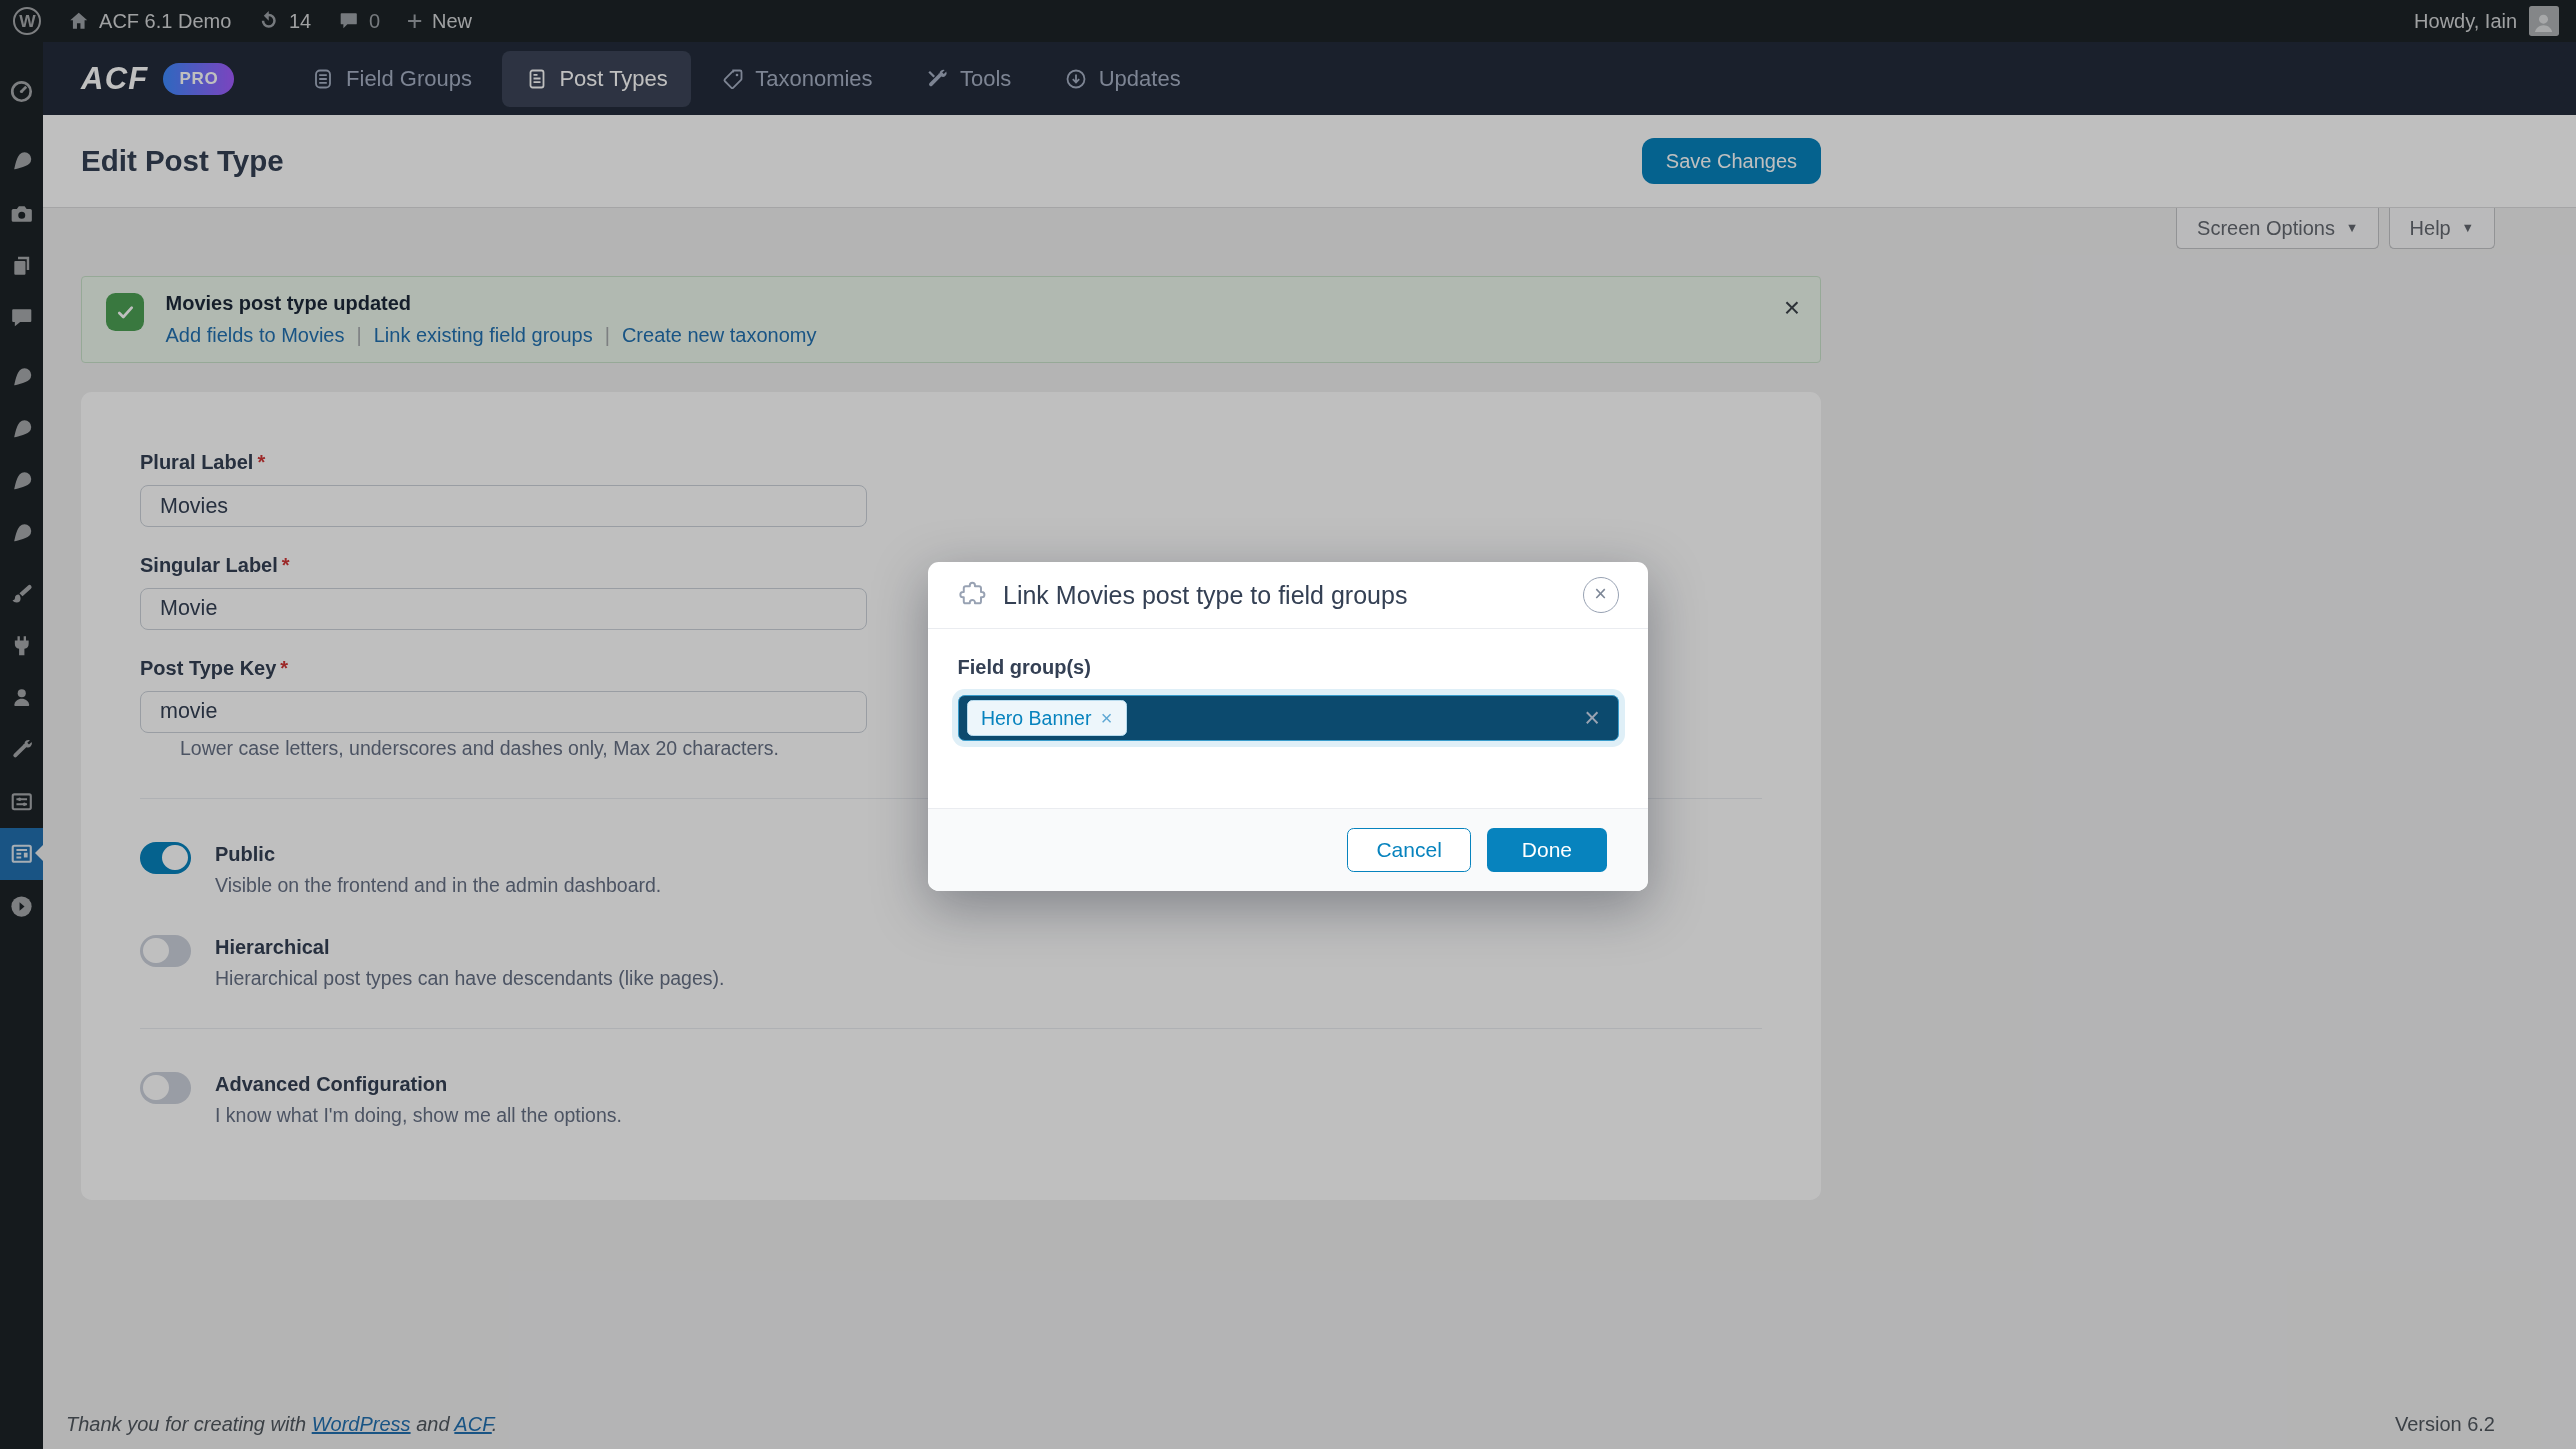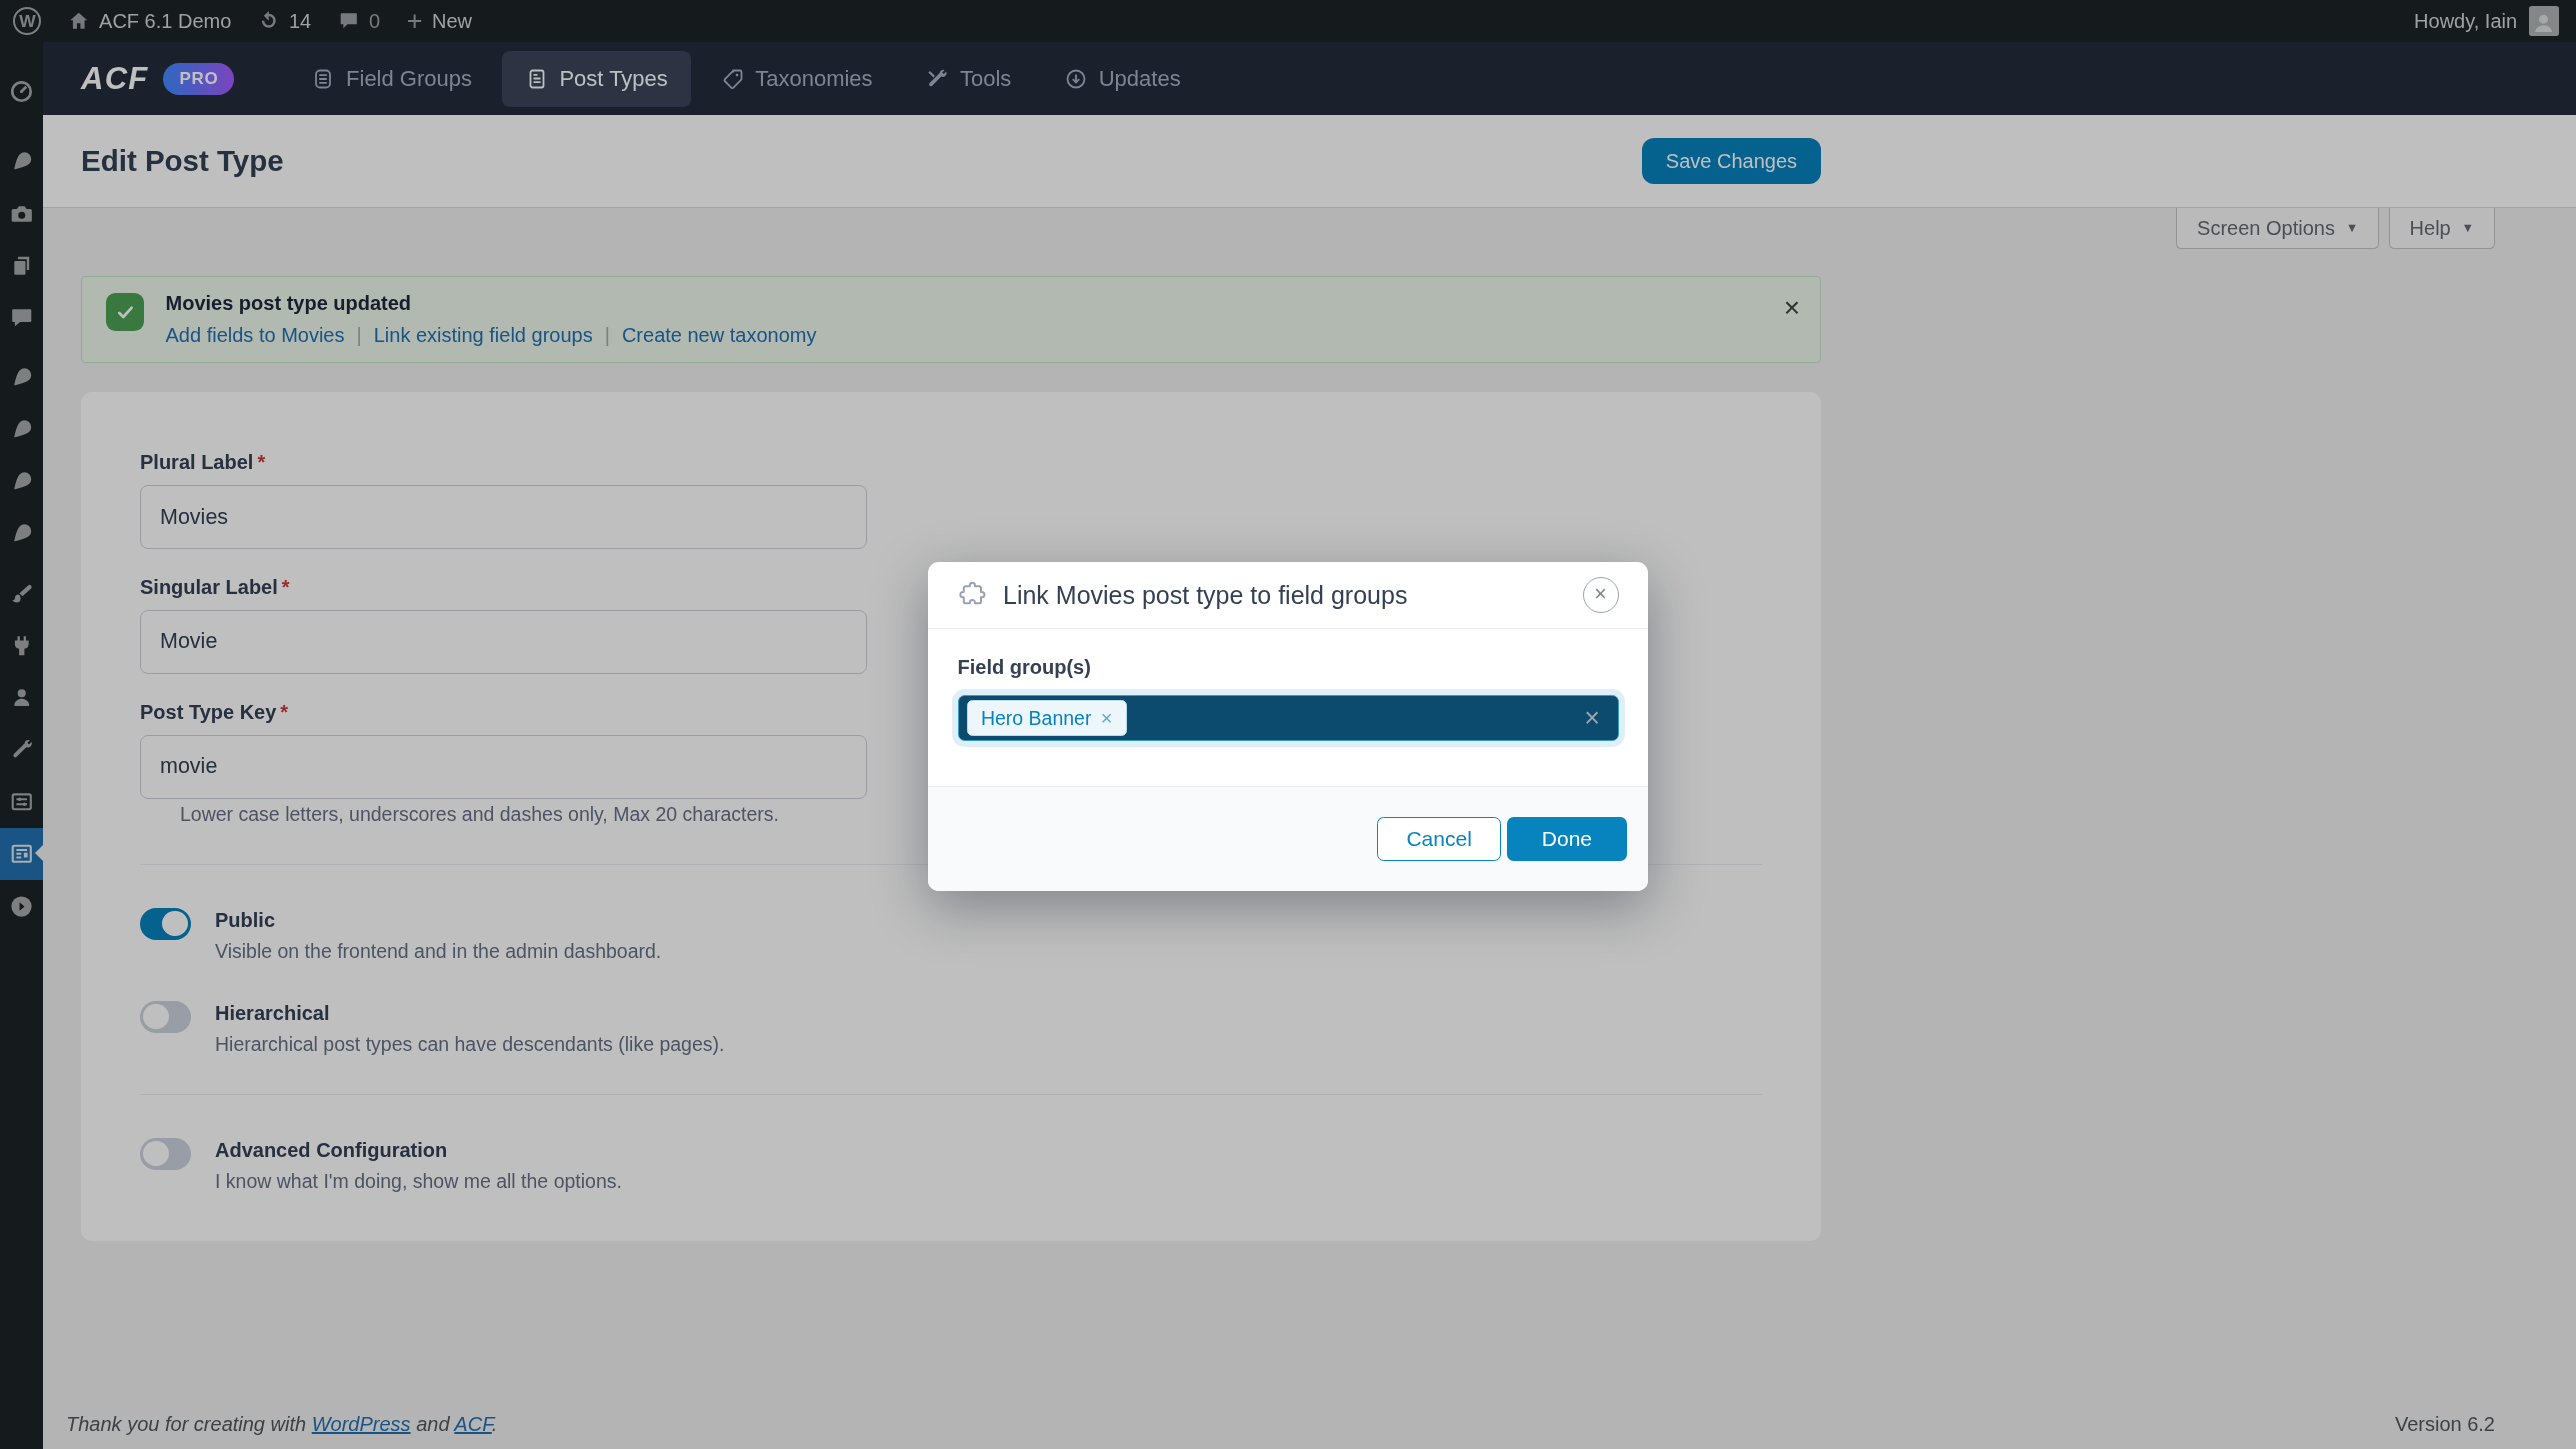--- a/index.html
+++ b/index.html
@@ -123,21 +123,21 @@
 
   
   .card {
     margin-top:29.5px; background:#ffffff; border-radius:10.7px;
     padding:59px 59px 48px 59px; min-height:808px;
   }
   .field { margin-bottom:27px; width:727px; }
   .field-label { display:block; font-size:20px; font-weight:600; color:#344054; line-height:23px; margin-bottom:10.7px; }
   .req { color:#d13737; margin-left:4px; }
   .text-input {
-    width:727px; height:64px; border:0.7px solid #ccd2da; border-radius:8px;
+    width:727px; height:42px; border:0.7px solid #ccd2da; border-radius:8px;
     padding:0 19px; font-size:21.5px; color:#344054; background:#fff; font-family:inherit;
   }
   .hint { font-size:19.5px; color:#667085; margin-top:4px;margin-left:40px; }
   .sep { border:none; border-top:0.7px solid #eaecf0; margin-top:38px; }
 
   .toggle-row { display:flex; align-items:flex-start; margin-top:43px; }
   .toggle-row + .toggle-row { margin-top:38px; }
   .toggle {
     width:51px; height:32px; border-radius:16px; flex:0 0 auto; position:relative; cursor:pointer;
     background:#cdd2dc;
@@ -188,23 +188,23 @@
     display:flex; align-items:center; padding:0 17.4px 0 8px; cursor:text;
   }
   .tag {
     display:flex; align-items:center; gap:9.4px;
     background:#edf6fb; border:0.7px solid #b7dbee; border-radius:5.4px;
     padding:5.4px 13.4px; color:#0783be; font-size:19.5px;
   }
   .tag-x { color:#5fa8d4; font-size:20px; cursor:pointer; line-height:1; }
   .clear-x { margin-left:auto; color:#9aa3b2; font-size:27px; cursor:pointer; line-height:1; }
   .modal-footer {
-    position:absolute; bottom:0; left:0; right:0; height:105px;
+    position:absolute; bottom:0; left:0; right:0; height:83px;
     background:#f9fafb; border-top:0.7px solid #eaecf0;
-    display:flex; align-items:center; justify-content:flex-end; gap:6px; padding:0 21px;
+    display:flex; align-items:center; justify-content:flex-end; gap:16px; padding:0 41px;
   }
   .btn-cancel {
     height:44px; padding:0 28px; border-radius:6.7px; background:#ffffff;
     border:0.7px solid #0783be; color:#0783be; font-size:21px; cursor:pointer; font-family:inherit;
   }
   .btn-done {
     height:44px; padding:0 35px; border-radius:6.7px; background:#0783be; border:none;
     color:#ffffff; font-size:21px; font-weight:500; cursor:pointer; font-family:inherit;
   }
 </style>

